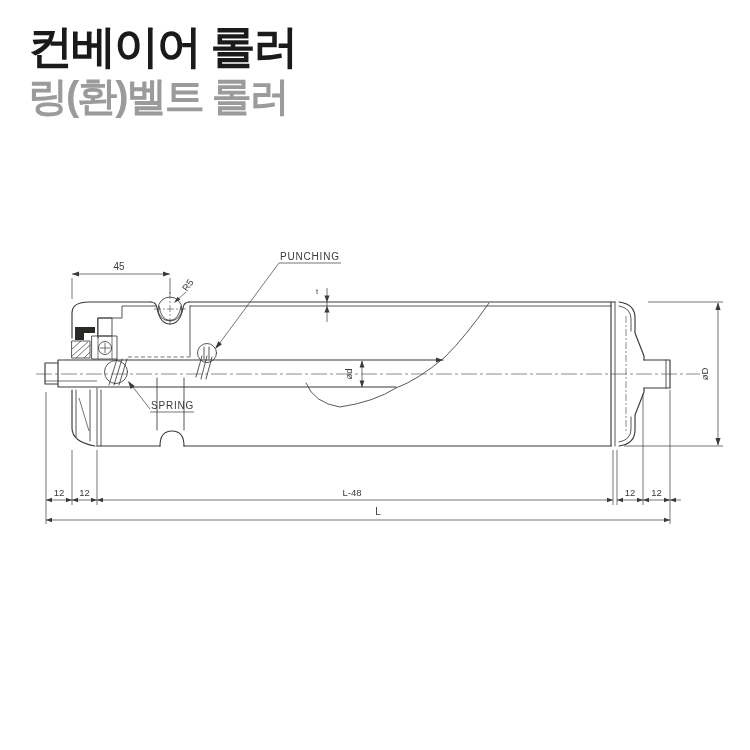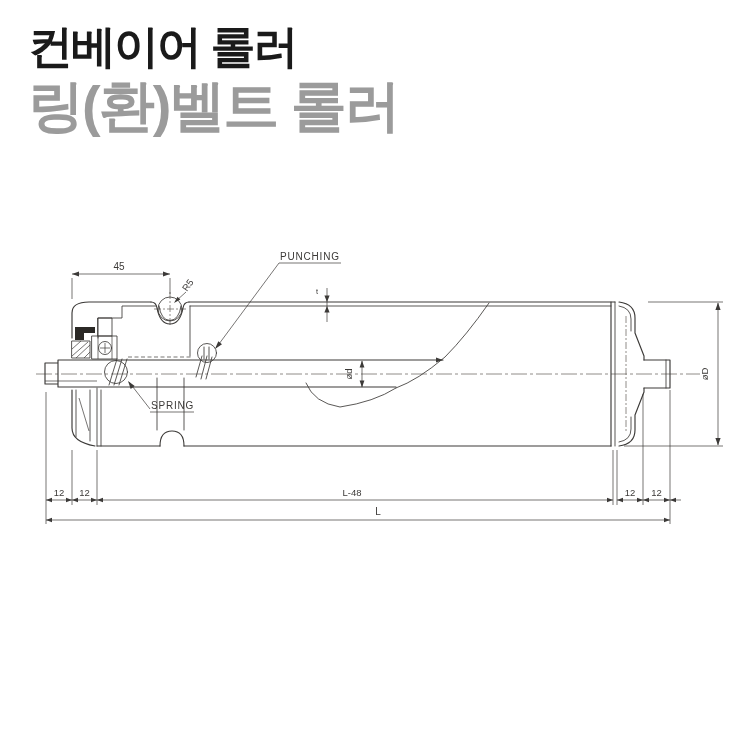--- a/index.html
+++ b/index.html
@@ -1,20 +1,20 @@
 <!DOCTYPE html>
 <html><head>
 <meta charset="utf-8">
 <style>
   html,body{margin:0;padding:0;background:#ffffff;}
   .page{position:relative;width:750px;height:654px;background:#ffffff;overflow:hidden;
         font-family:"Liberation Sans",sans-serif;}
   .hdr{position:absolute;left:28px;top:20px;line-height:1.18;}
   .title{font-size:45px;font-weight:800;letter-spacing:-2px;color:#1a1a1a;}
-  .subtitle{font-size:56px;font-weight:800;letter-spacing:-2px;color:#9b9b9b;}
+  .subtitle{font-size:40px;font-weight:800;letter-spacing:-2px;color:#9b9b9b;}
   svg{position:absolute;left:0;top:0;}
   svg text{font-family:"Liberation Sans",sans-serif;fill:#3c3a38;}
   .ln{stroke:#3c3a38;fill:none;stroke-width:1.15;stroke-linecap:round;stroke-linejoin:round;}
   .ln2{stroke:#3c3a38;fill:none;stroke-width:0.85;stroke-linecap:round;}
   .thin{stroke:#3c3a38;fill:none;stroke-width:0.7;}
   .cl{stroke:#6b6762;fill:none;stroke-width:0.75;}
   .fillb{fill:#2b2926;stroke:none;}
   .arr{fill:#3c3a38;stroke:none;}
   .dimtxt{font-size:10px;}
   .dimtxt-s{font-size:9.5px;}

